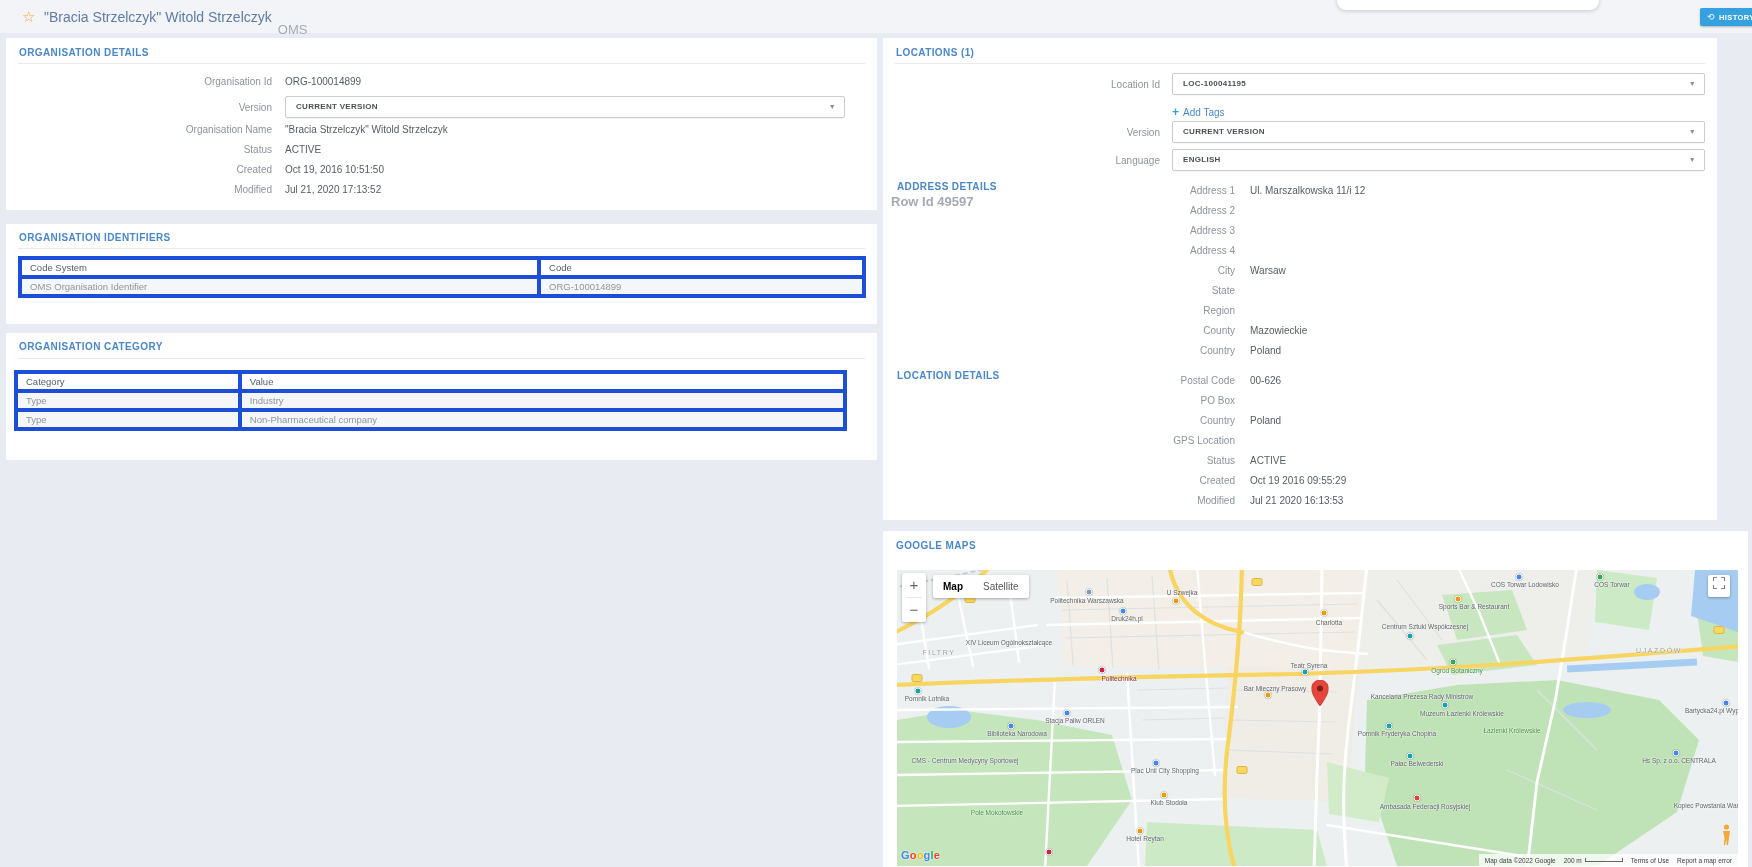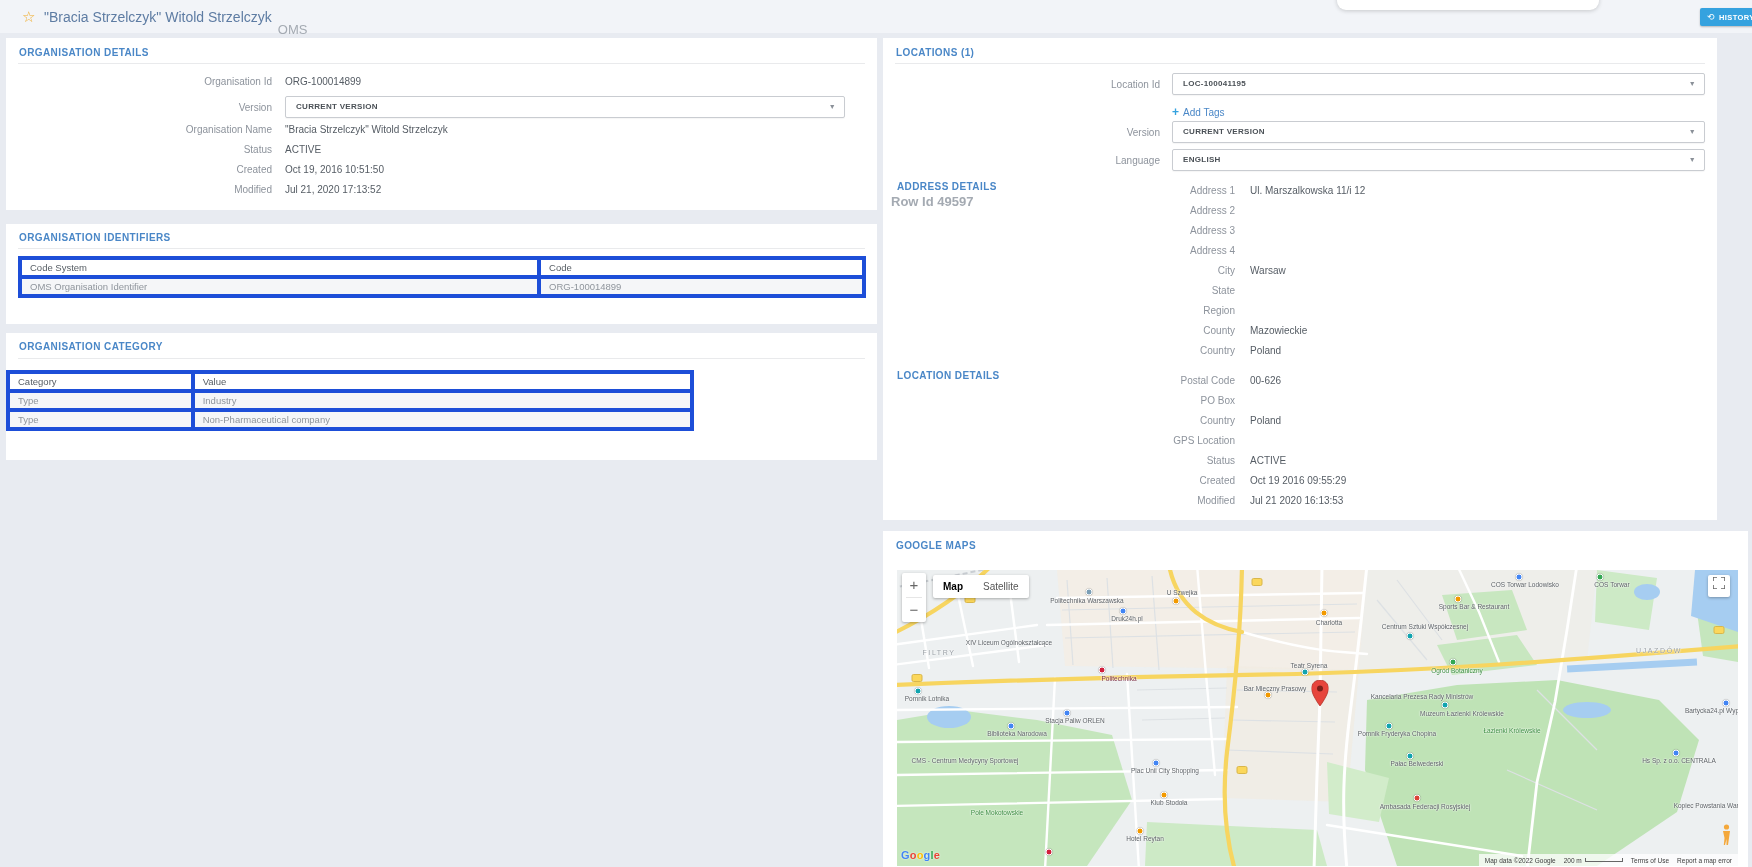--- a/index.html
+++ b/index.html
@@ -141,21 +141,21 @@
         <td>OMS Organisation Identifier</td>
         <td>ORG-100014899</td>
       </tr>
     </tbody>
       </table>
   </div>
 
   <div class="panel" style="left:6px; top:333px; width:871px; height:127px;">
     <div class="panel-h" style="top:8px;">ORGANISATION CATEGORY</div>
     <div class="divider" style="top:25px;"></div>
-    <table class="grid" style="left:0; top:37px; width:688px;">
+    <table class="grid" style="left:8px; top:37px; width:833px;">
       <tbody>
           <tr>
         <th style="width:27%;">Category</th>
         <th>Value</th>
       </tr>
       <tr>
         <td>Type</td>
         <td>Industry</td>
       </tr>
       <tr>

